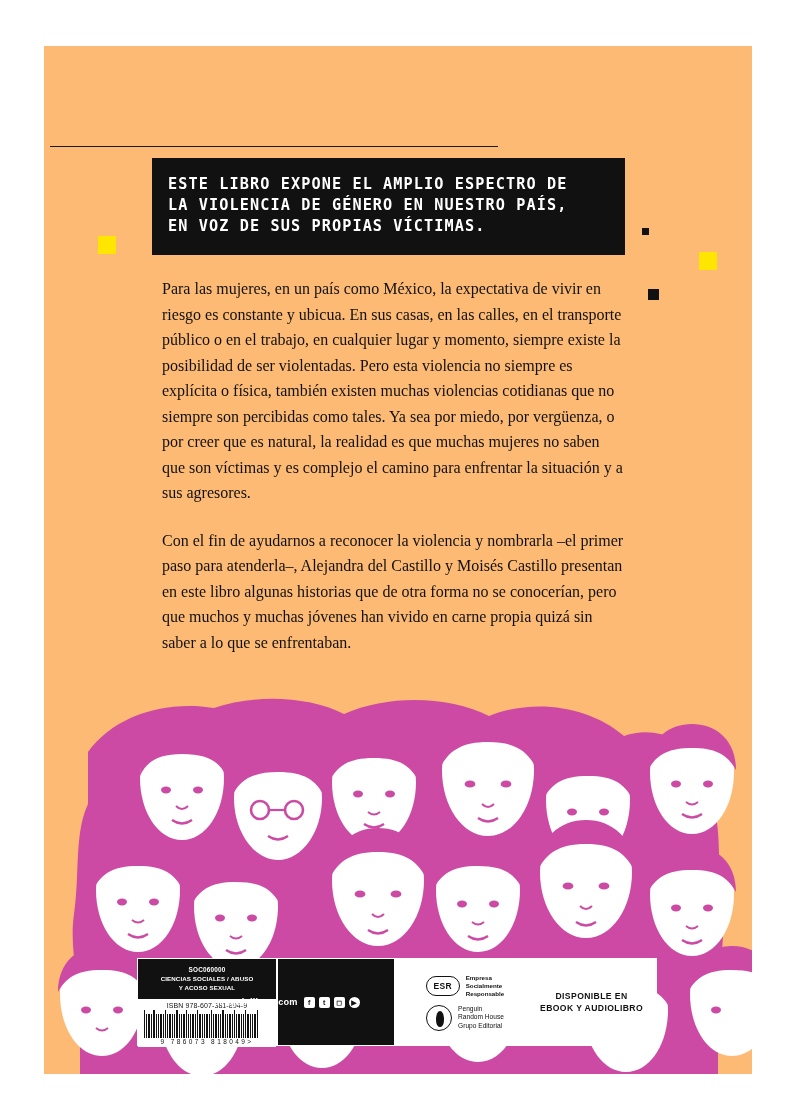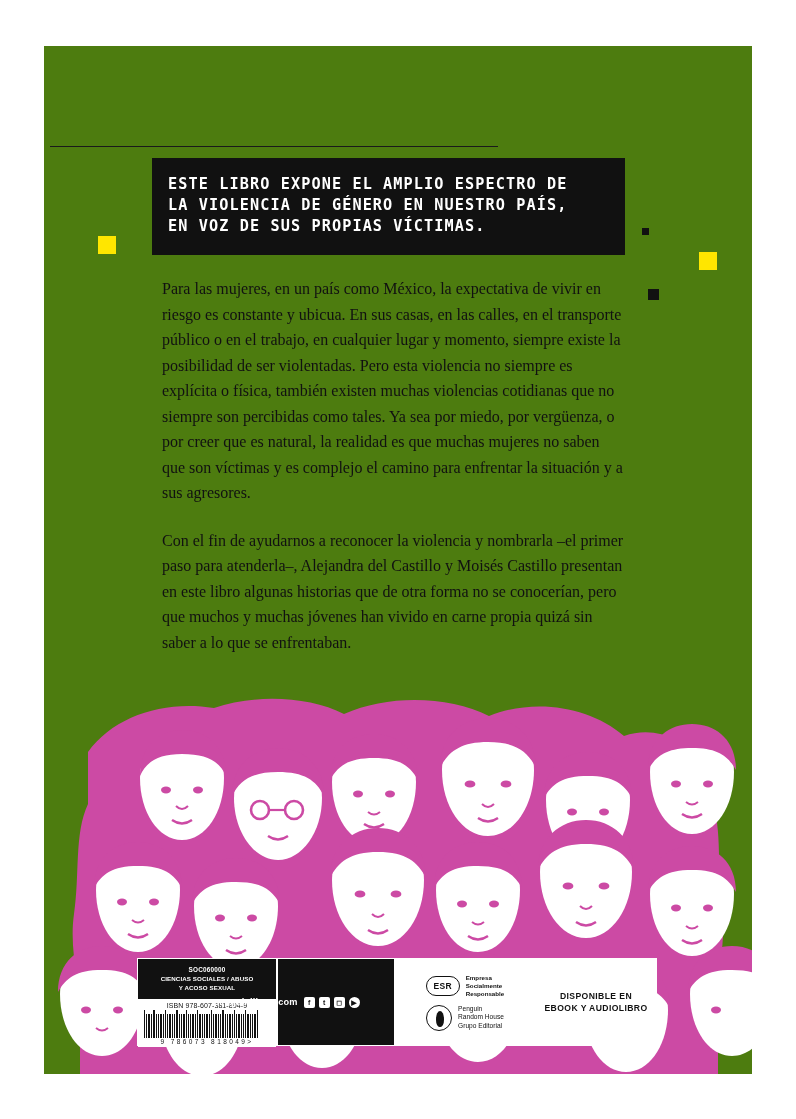--- a/index.html
+++ b/index.html
@@ -30,21 +30,21 @@
     border: 1px solid #c9c9c9;
   }
 
   
   #cover {
     position: absolute;
     left: 44px;
     top: 46px;
     width: 708px;
     height: 1028px;
-    background: #4d7c0f;
+    background: #fdba74;
     overflow: hidden;
   }
 
   
   .top-rule {
     position: absolute;
     left: 6px;
     top: 100px;
     width: 448px;
     height: 1px;
@@ -281,21 +281,21 @@
     line-height: 8.6px;
     color: #111;
   }
 
   
   .cell-ebook {
     flex: 1;
     background: #ffffff;
     display: flex;
     align-items: center;
-    justify-content: center;
+    justify-content: flex-start;
     text-align: center;
     padding: 4px;
   }
   .cell-ebook p {
     margin: 0;
     font-size: 8.6px;
     font-weight: 700;
     letter-spacing: .4px;
     line-height: 12px;
     color: #111;

